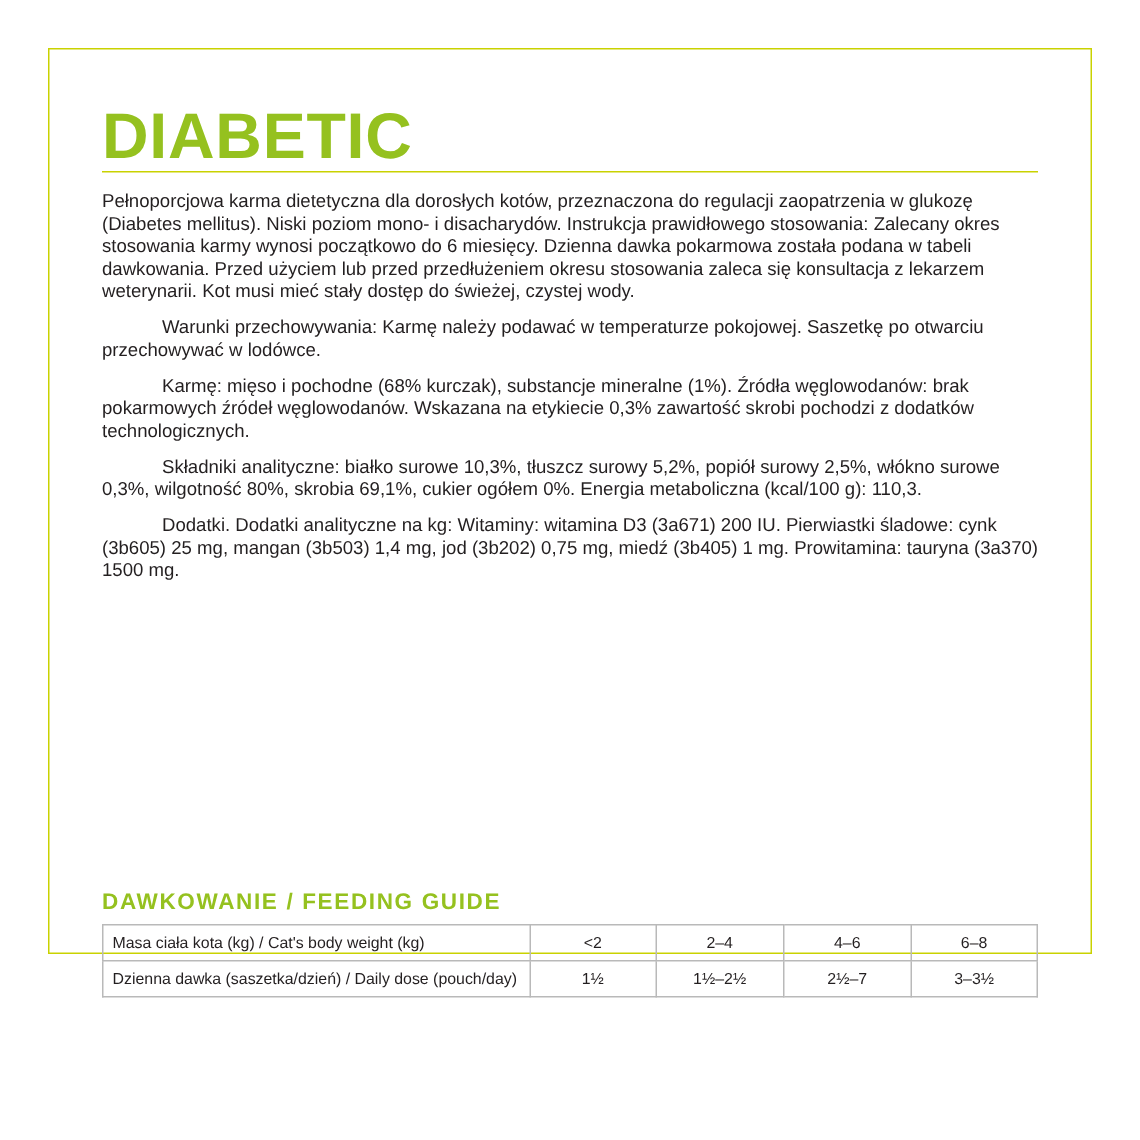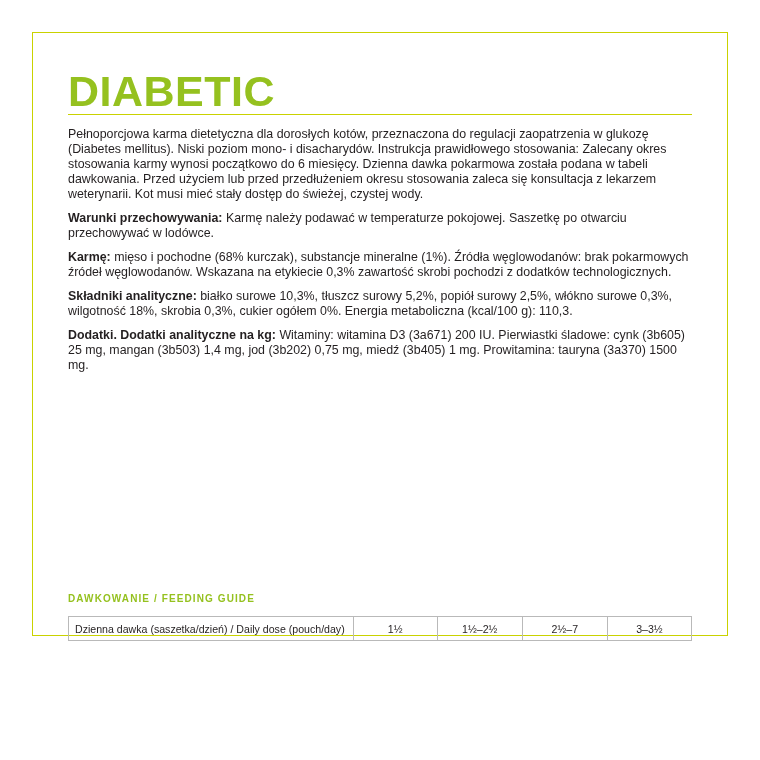--- a/index.html
+++ b/index.html
@@ -66,27 +66,28 @@
     color: #231f20;
     text-align: left;
   }
   .para {
     margin: 0 0 9px 0;
   }
   .para:last-child {
     margin-bottom: 0;
   }
   .lead {
-    font-weight: bold;
+    font-weight: normal;
+    margin-left: 40px;
   }
   .feeding-heading {
     position: absolute;
     left: 0;
     top: 525px;
-    font-size: 10px;
+    font-size: 15px;
     letter-spacing: 1.1px;
     font-weight: bold;
     color: #95c11f;
   }
   .table-wrap {
     position: absolute;
     left: 0;
     top: 548px;
     right: 0;
   }
@@ -125,31 +126,38 @@
     <div class="rule"></div>
 
     <div class="body-text">
 
       <p class="para">Pełnoporcjowa karma dietetyczna dla dorosłych kotów, przeznaczona do regulacji zaopatrzenia w glukozę (Diabetes mellitus). Niski poziom mono- i disacharydów. Instrukcja prawidłowego stosowania: Zalecany okres stosowania karmy wynosi początkowo do 6 miesięcy. Dzienna dawka pokarmowa została podana w tabeli dawkowania. Przed użyciem lub przed przedłużeniem okresu stosowania zaleca się konsultacja z lekarzem weterynarii. Kot musi mieć stały dostęp do świeżej, czystej wody.</p>
 
       <p class="para"><span class="lead">Warunki przechowywania:</span><span> Karmę należy podawać w temperaturze pokojowej. Saszetkę po otwarciu przechowywać w lodówce.</span></p>
 
       <p class="para"><span class="lead">Karmę:</span><span> mięso i pochodne (68% kurczak), substancje mineralne (1%). Źródła węglowodanów: brak pokarmowych źródeł węglowodanów. Wskazana na etykiecie 0,3% zawartość skrobi pochodzi z dodatków technologicznych.</span></p>
 
-      <p class="para"><span class="lead">Składniki analityczne:</span><span> białko surowe 10,3%, tłuszcz surowy 5,2%, popiół surowy 2,5%, włókno surowe 0,3%, wilgotność 18%, skrobia 0,3%, cukier ogółem 0%. Energia metaboliczna (kcal/100 g): 110,3.</span></p>
+      <p class="para"><span class="lead">Składniki analityczne:</span><span> białko surowe 10,3%, tłuszcz surowy 5,2%, popiół surowy 2,5%, włókno surowe 0,3%, wilgotność 80%, skrobia 69,1%, cukier ogółem 0%. Energia metaboliczna (kcal/100 g): 110,3.</span></p>
 
       <p class="para"><span class="lead">Dodatki. Dodatki analityczne na kg:</span><span> Witaminy: witamina D3 (3a671) 200 IU. Pierwiastki śladowe: cynk (3b605) 25 mg, mangan (3b503) 1,4 mg, jod (3b202) 0,75 mg, miedź (3b405) 1 mg. Prowitamina: tauryna (3a370) 1500 mg.</span></p>
 
     </div>
 
     <div class="feeding-heading">DAWKOWANIE / FEEDING GUIDE</div>
 
     <div class="table-wrap">
       <table class="feeding">
         <tbody>
+          <tr>
+            <td class="label">Masa ciała kota  (kg) / Cat's body weight  (kg)</td>
+            <td class="val">&lt;2</td>
+            <td class="val">2–4</td>
+            <td class="val">4–6</td>
+            <td class="val">6–8</td>
+          </tr>
           <tr>
             <td class="label">Dzienna dawka (saszetka/dzień) / Daily dose (pouch/day)</td>
             <td class="val">1½</td>
             <td class="val">1½–2½</td>
             <td class="val">2½–7</td>
             <td class="val">3–3½</td>
           </tr>
         </tbody>
       </table>
     </div>

